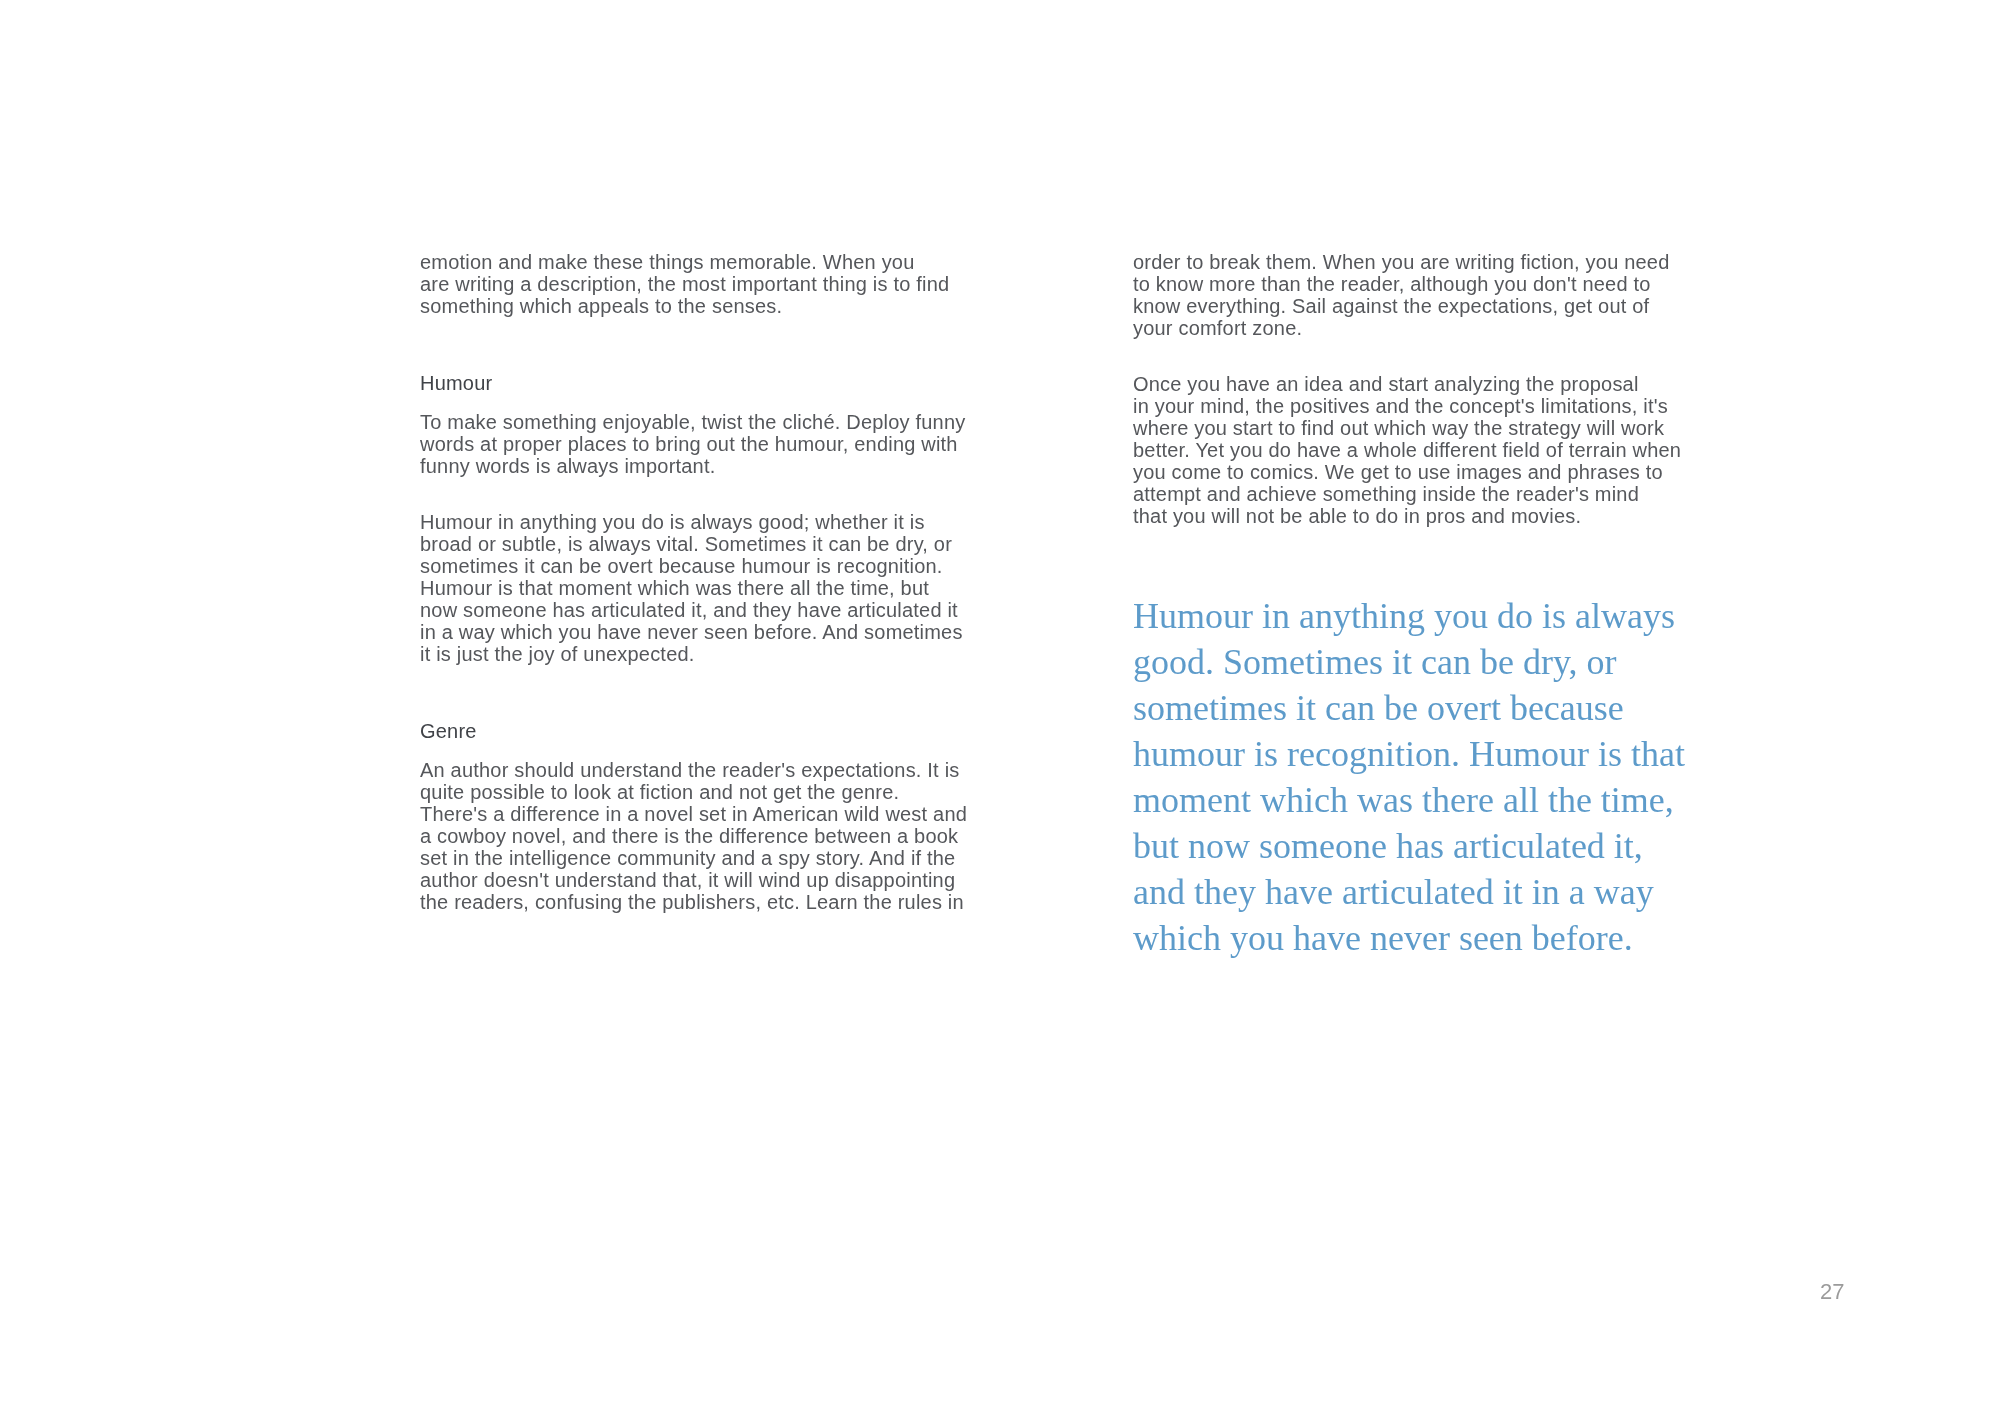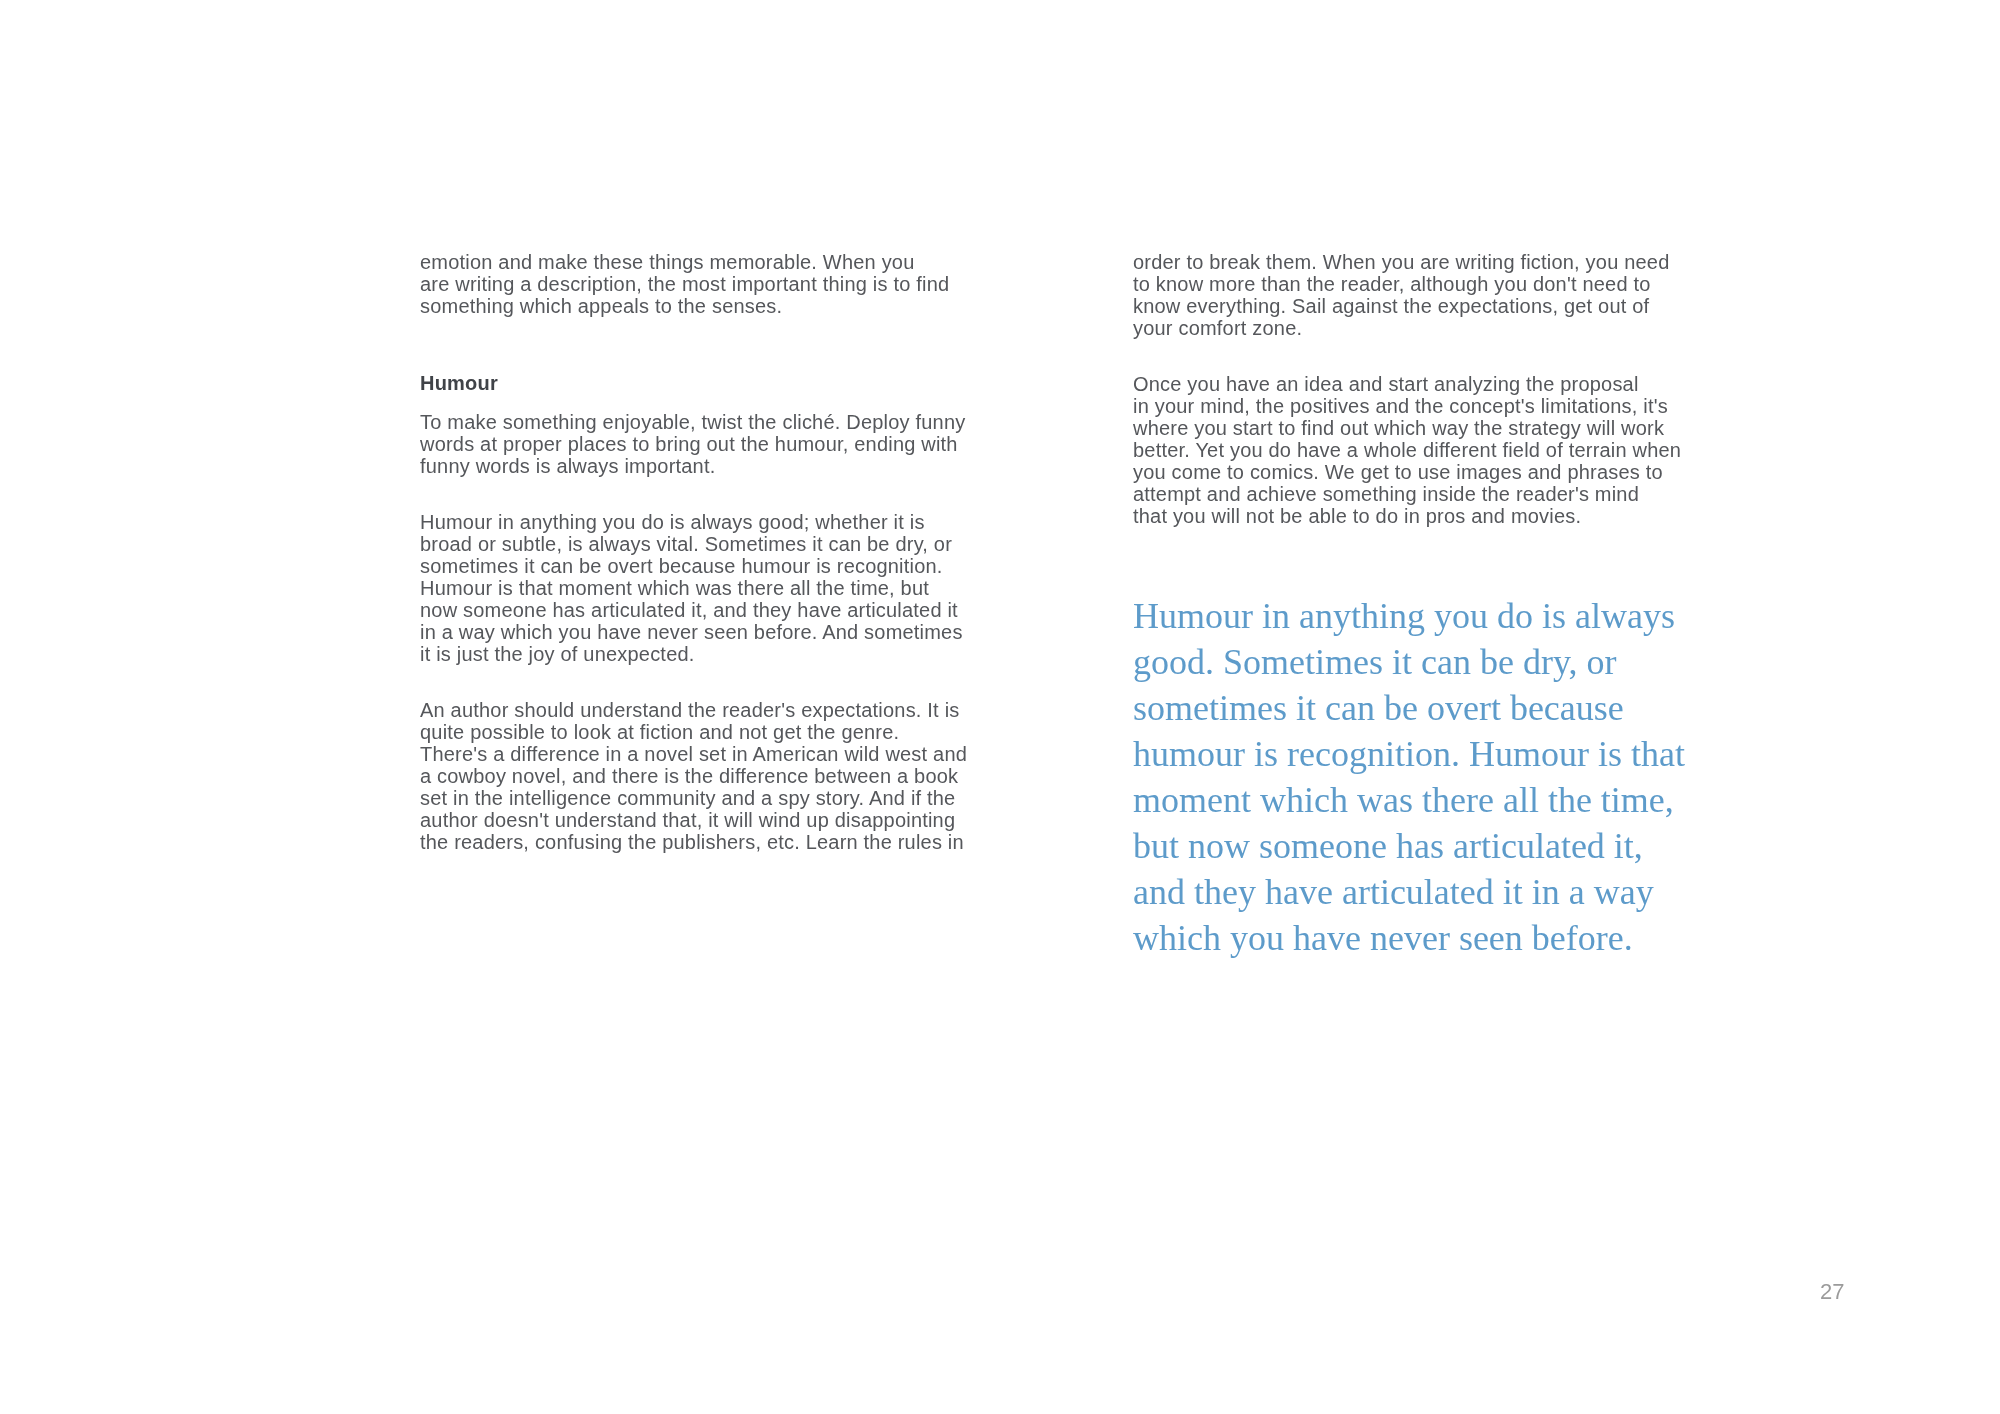--- a/index.html
+++ b/index.html
@@ -19,21 +19,21 @@
     font-size: 20px;
     line-height: 22px;
     letter-spacing: 0.2px;
     color: var(--body-color, #55575b);
     white-space: pre-line;
   }
   h3.heading {
     margin: 52px 0 14px 0;
     font-size: 20px;
     line-height: 28px;
-    font-weight: bold;
+    font-weight: normal;
     letter-spacing: 0.2px;
     color: var(--heading-color, #404348);
   }
   .col > :first-child { margin-top: 0; }
   .pull-quote {
     margin: 66px 0 0 0;
     font-family: Liberation Serif, serif;
     font-size: 36px;
     line-height: 46px;
     color: var(--quote-color, #5d9bca);
@@ -65,20 +65,21 @@
 funny words is always important.</p>
 
     <p class="body">Humour in anything you do is always good; whether it is
 broad or subtle, is always vital. Sometimes it can be dry, or
 sometimes it can be overt because humour is recognition.
 Humour is that moment which was there all the time, but
 now someone has articulated it, and they have articulated it
 in a way which you have never seen before. And sometimes
 it is just the joy of unexpected.</p>
 
+    <h3 class="heading">Genre</h3>
 
     <p class="body">An author should understand the reader's expectations. It is
 quite possible to look at fiction and not get the genre.
 There's a difference in a novel set in American wild west and
 a cowboy novel, and there is the difference between a book
 set in the intelligence community and a spy story. And if the
 author doesn't understand that, it will wind up disappointing
 the readers, confusing the publishers, etc. Learn the rules in</p>
   </div>
 

